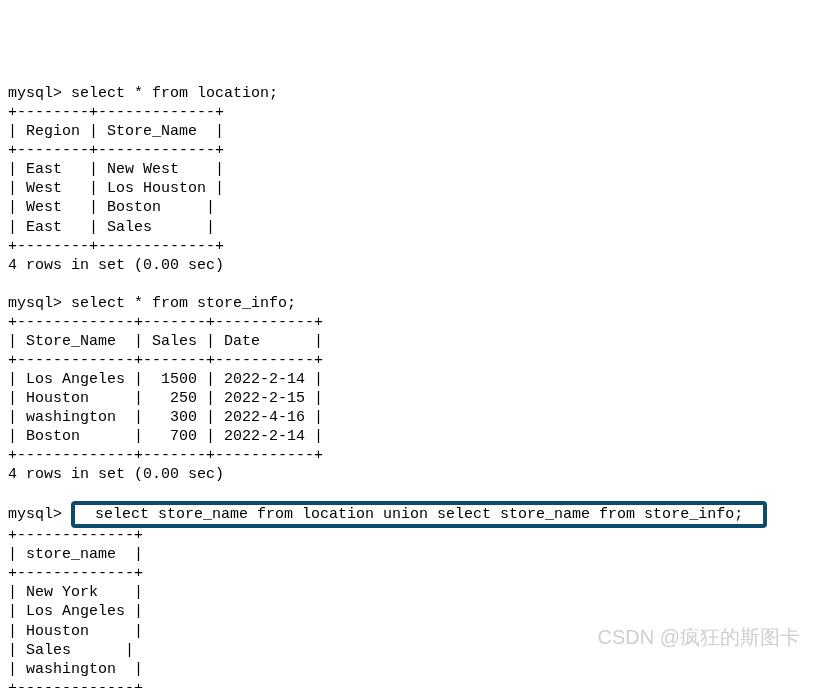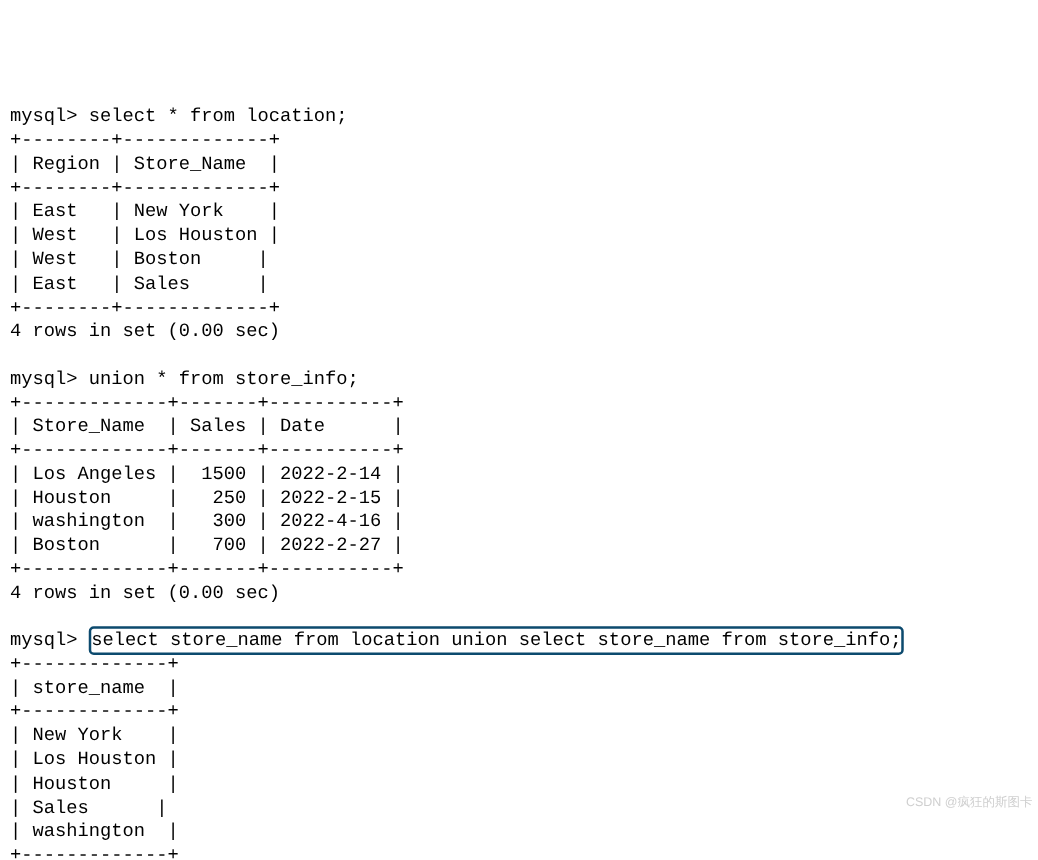--- a/index.html
+++ b/index.html
@@ -18,68 +18,68 @@
       line-height: 1.27;
       position: relative;
       width: 830px;
       height: 688px;
       overflow: hidden;
     }
     .terminal {
       font-family: 'Courier New', monospace;
     }
     .highlight {
-      border: 2px solid #0c4a6e;
+      border: 4px solid #0c4a6e;
       border-radius: 4px;
       display: inline-block;
-      padding: 0 0;
+      padding: 0 20px;
       margin: -2px 0;
     }
     .watermark {
       position: absolute;
       bottom: 38px;
-      right: 4px;
+      right: 30px;
       color: rgba(160,160,160,0.5);
       font-family: Arial, sans-serif;
-      font-size: 10px;
+      font-size: 20px;
     }
   </style>
 </head>
 <body>
 
 
 
 <div class="terminal"><span>mysql&gt;</span> <span>select * from location;</span>
 <span>+--------+-------------+</span>
 <span>| Region | Store_Name  |</span>
 <span>+--------+-------------+</span>
-<span>| East   | New York    |</span>
+<span>| East   | New West    |</span>
 <span>| West   | Los Houston |</span>
 <span>| West   | Boston     |</span>
 <span>| East   | Sales      |</span>
 <span>+--------+-------------+</span>
 <span>4 rows in set (0.00 sec)</span>
 
-<span>mysql&gt;</span> <span>union * from store_info;</span>
+<span>mysql&gt;</span> <span>select * from store_info;</span>
 <span>+-------------+-------+-----------+</span>
 <span>| Store_Name  | Sales | Date      |</span>
 <span>+-------------+-------+-----------+</span>
 <span>| Los Angeles |  1500 | 2022-2-14 |</span>
 <span>| Houston     |   250 | 2022-2-15 |</span>
 <span>| washington  |   300 | 2022-4-16 |</span>
-<span>| Boston      |   700 | 2022-2-27 |</span>
+<span>| Boston      |   700 | 2022-2-14 |</span>
 <span>+-------------+-------+-----------+</span>
 <span>4 rows in set (0.00 sec)</span>
 
 <span>mysql&gt;</span> <span class="highlight"><span>select store_name from location union select store_name from store_info;</span></span>
 <span>+-------------+</span>
 <span>| store_name  |</span>
 <span>+-------------+</span>
 <span>| New York    |</span>
-<span>| Los Houston |</span>
+<span>| Los Angeles |</span>
 <span>| Houston     |</span>
 <span>| Sales      |</span>
 <span>| washington  |</span>
 <span>+-------------+</span>
 
 
  </div>
 
 <div class="watermark">CSDN @疯狂的斯图卡</div>
 

